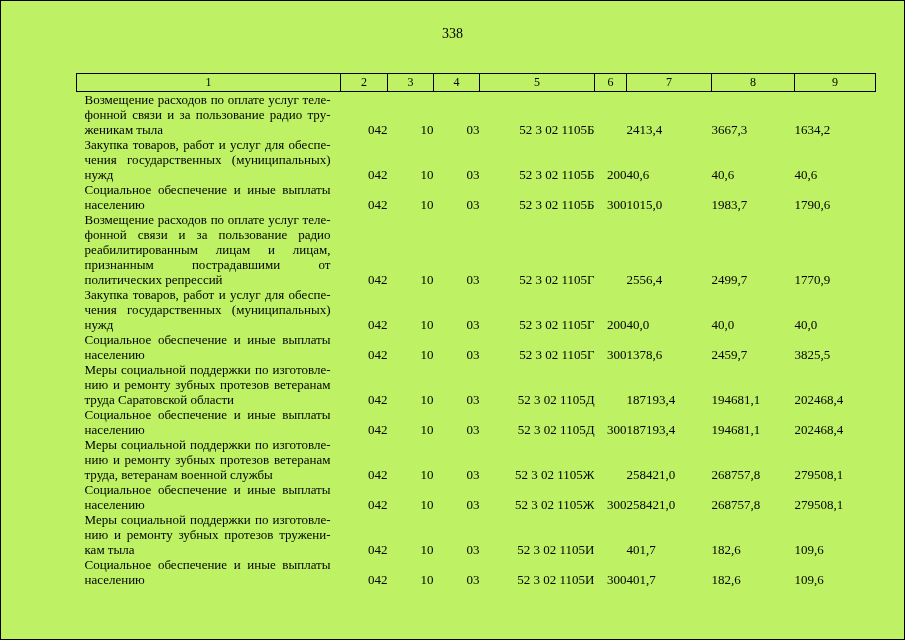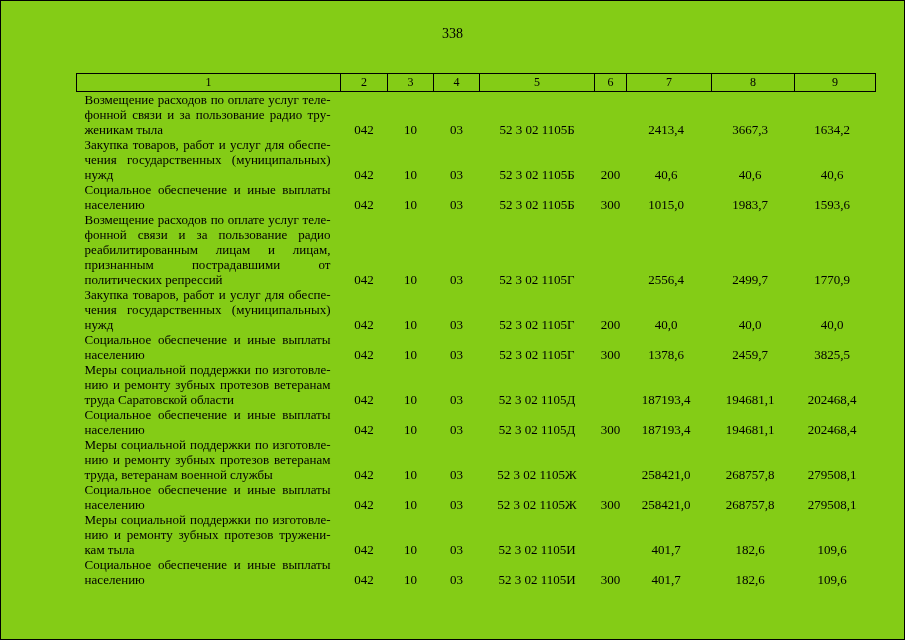--- a/index.html
+++ b/index.html
@@ -5,21 +5,21 @@
   * { margin: 0; padding: 0; box-sizing: border-box; }
   html, body { width: 905px; height: 640px; }
   body {
     background: #ffffff;
     color: #000000;
     font-family: "Liberation Serif", "DejaVu Serif", serif;
   }
   .page {
     width: 905px;
     height: 640px;
-    background: #84cc16;
+    background: #bef264;
     border: 1px solid #000000;
     overflow: hidden;
     position: relative;
   }
   .page-number {
     padding-top: 25px;
     text-align: center;
     font-size: 14px;
     line-height: 16px;
   }
@@ -53,22 +53,22 @@
     line-height: 15px;
     vertical-align: bottom;
     padding: 0;
   }
   td.c-desc {
     text-align: justify;
     padding-left: 8px;
     padding-right: 10px;
     hyphens: manual;
   }
-  td.c-center { text-align: center; }
-  td.c-right { text-align: center; padding-right: 6px; }
+  td.c-center { text-align: right; }
+  td.c-right { text-align: left; padding-right: 6px; }
 </style>
 </head>
 <body>
 
 <div class="page">
   <div class="page-number">338</div>
 
   <table class="budget-table">
     <colgroup>
       <col class="w1">
@@ -119,21 +119,21 @@
   </tr>
         <tr class="body-row">
     <td class="c-desc">Социальное обеспечение и иные выплаты населению</td>
     <td class="c-center">042</td>
     <td class="c-center">10</td>
     <td class="c-center">03</td>
     <td class="c-center">52 3 02 1105Б</td>
     <td class="c-center">300</td>
     <td class="c-right">1015,0</td>
     <td class="c-right">1983,7</td>
-    <td class="c-right">1593,6</td>
+    <td class="c-right">1790,6</td>
   </tr>
         <tr class="body-row">
     <td class="c-desc">Возмещение расходов по оплате услуг теле­фонной связи и за пользование радио реаби­литированным лицам и лицам, признанным пострадавшими от политических репрессий</td>
     <td class="c-center">042</td>
     <td class="c-center">10</td>
     <td class="c-center">03</td>
     <td class="c-center">52 3 02 1105Г</td>
     <td class="c-center"></td>
     <td class="c-right">2556,4</td>
     <td class="c-right">2499,7</td>

